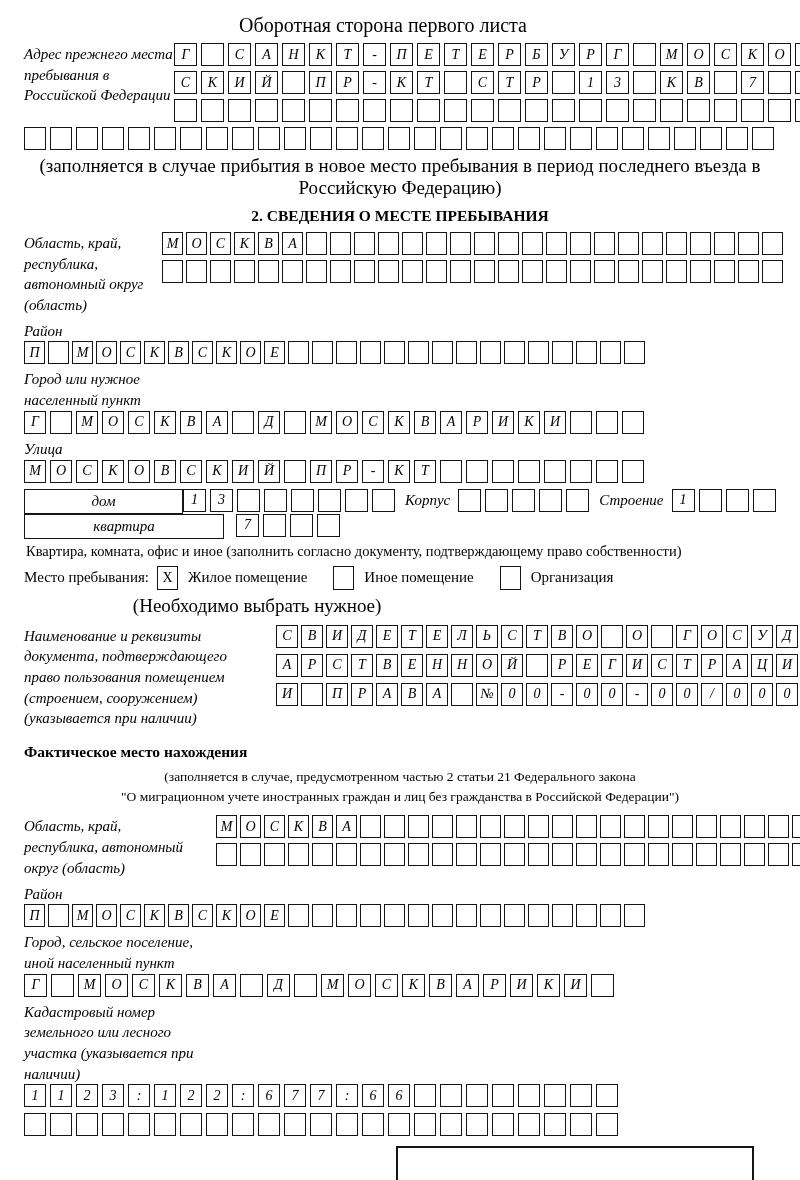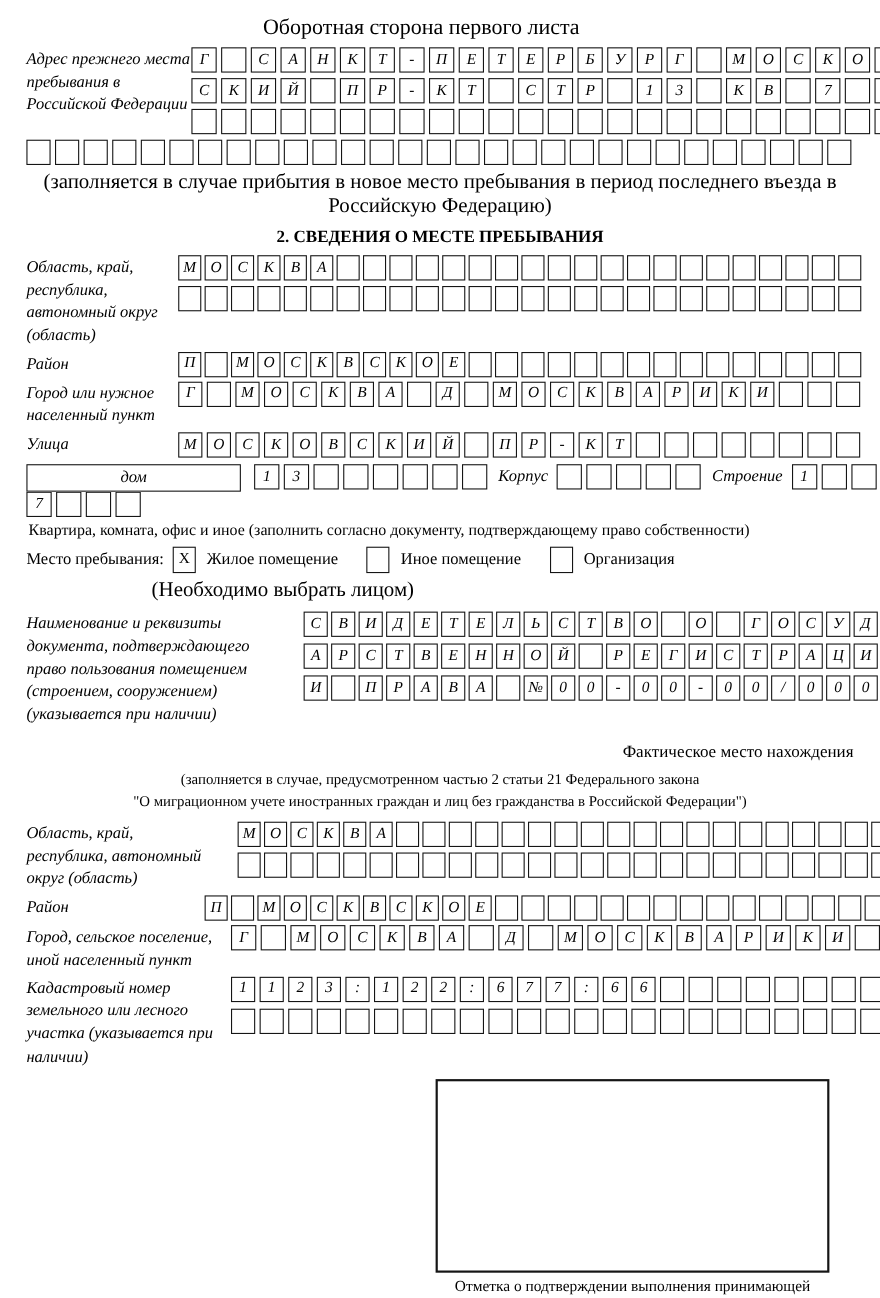--- a/index.html
+++ b/index.html
@@ -30,39 +30,39 @@
   .center-note { text-align:center; font-size:19px; margin-top:5px; }
   .left-note { font-size:14.5px; margin:4px 0 6px 2px; }
 
   .section-title { text-align:center; font-weight:bold; font-size:15.5px; margin:8px 0 7px 0; }
 
   .lbl-col-1 { width:150px; }
   .lbl-col-2 { width:138px; }
   .lbl-doc   { width:222px; }
   .lbl-col-3 { width:162px; }
 
-  .mt4{margin-top:4px;} .mt5{margin-top:5px;} .mt6{margin-top:6px;} .mt8{margin-top:8px;gap:30px;}
+  .mt4{margin-top:4px;flex-direction:column;} .mt5{margin-top:5px;} .mt6{margin-top:6px;} .mt8{margin-top:8px;gap:30px;}
 
   .named-box {
     border:1.5px solid #151515; height:25px; display:inline-flex;
     align-items:center; justify-content:center; font-size:15px; flex:0 0 auto;
   }
-  .house-label { width:195px; margin-right:12px; }
+  .house-label { width:159px; }
   .apt-label   { width:200px; margin-right:12px; }
   .inline-lbl  { font-size:15px; padding:3px 8px 0 10px; flex:0 0 auto; }
 
   .opt-row { display:flex; align-items:center; font-size:15px; }
   .checkbox {
     width:21px; height:24px; border:1.5px solid #151515;
     display:inline-flex; align-items:center; justify-content:center;
     font-size:14px; margin:0 10px 0 8px; flex:0 0 auto;
   }
   .opt-label { margin-right:18px; }
 
-  .subhead { text-align:right; font-weight:normal; font-size:15.5px; margin:14px 0 6px 0; }
+  .subhead { text-align:left; font-weight:bold; font-size:15.5px; margin:14px 0 6px 0; }
   .subnote { text-align:center; font-size:13.5px; line-height:1.5; }
 
   .stamp-wrap { margin-left:372px; margin-top:10px; width:358px; }
   .stamp-box { width:358px; height:176px; border:2px solid #151515; background:#fff; }
   .stamp-caption { font-size:14px; text-align:center; line-height:1.4; margin-top:4px; }
 </style>
 </head>
 <body>
 
 <div class="page">
@@ -364,39 +364,40 @@
     <div class="inline-lbl">Строение</div>
     <div class="boxes w23 g4">
         <span class="cbox">1</span>
         <span class="cbox"></span>
         <span class="cbox"></span>
         <span class="cbox"></span>
       </div>
   </div>
 
   <div class="frow">
+    <div class="named-box apt-label">квартира</div>
     <div class="boxes w23 g4">
         <span class="cbox">7</span>
         <span class="cbox"></span>
         <span class="cbox"></span>
         <span class="cbox"></span>
       </div>
   </div>
   <div class="left-note">Квартира, комната, офис и иное (заполнить согласно документу, подтверждающему право собственности)</div>
 
   <div class="opt-row">
     <span>Место пребывания:</span>
     <span class="checkbox">X</span>
     <span class="opt-label">Жилое помещение</span>
     <span class="checkbox"></span>
     <span class="opt-label">Иное помещение</span>
     <span class="checkbox"></span>
     <span class="opt-label">Организация</span>
   </div>
-  <div class="center-note" style="width:62%;">(Необходимо выбрать лицом)</div>
+  <div class="center-note" style="width:62%;">(Необходимо выбрать нужное)</div>
 
   <div class="frow mt8">
     <div class="label lbl-doc">Наименование и реквизиты документа, подтверждающего право пользования помещением (строением, сооружением) (указывается при наличии)</div>
     <div class="rowstack" style="gap:6px;">
       <div class="boxes w22 g3">
           <span class="cbox">С</span>
           <span class="cbox">В</span>
           <span class="cbox">И</span>
           <span class="cbox">Д</span>
           <span class="cbox">Е</span>

